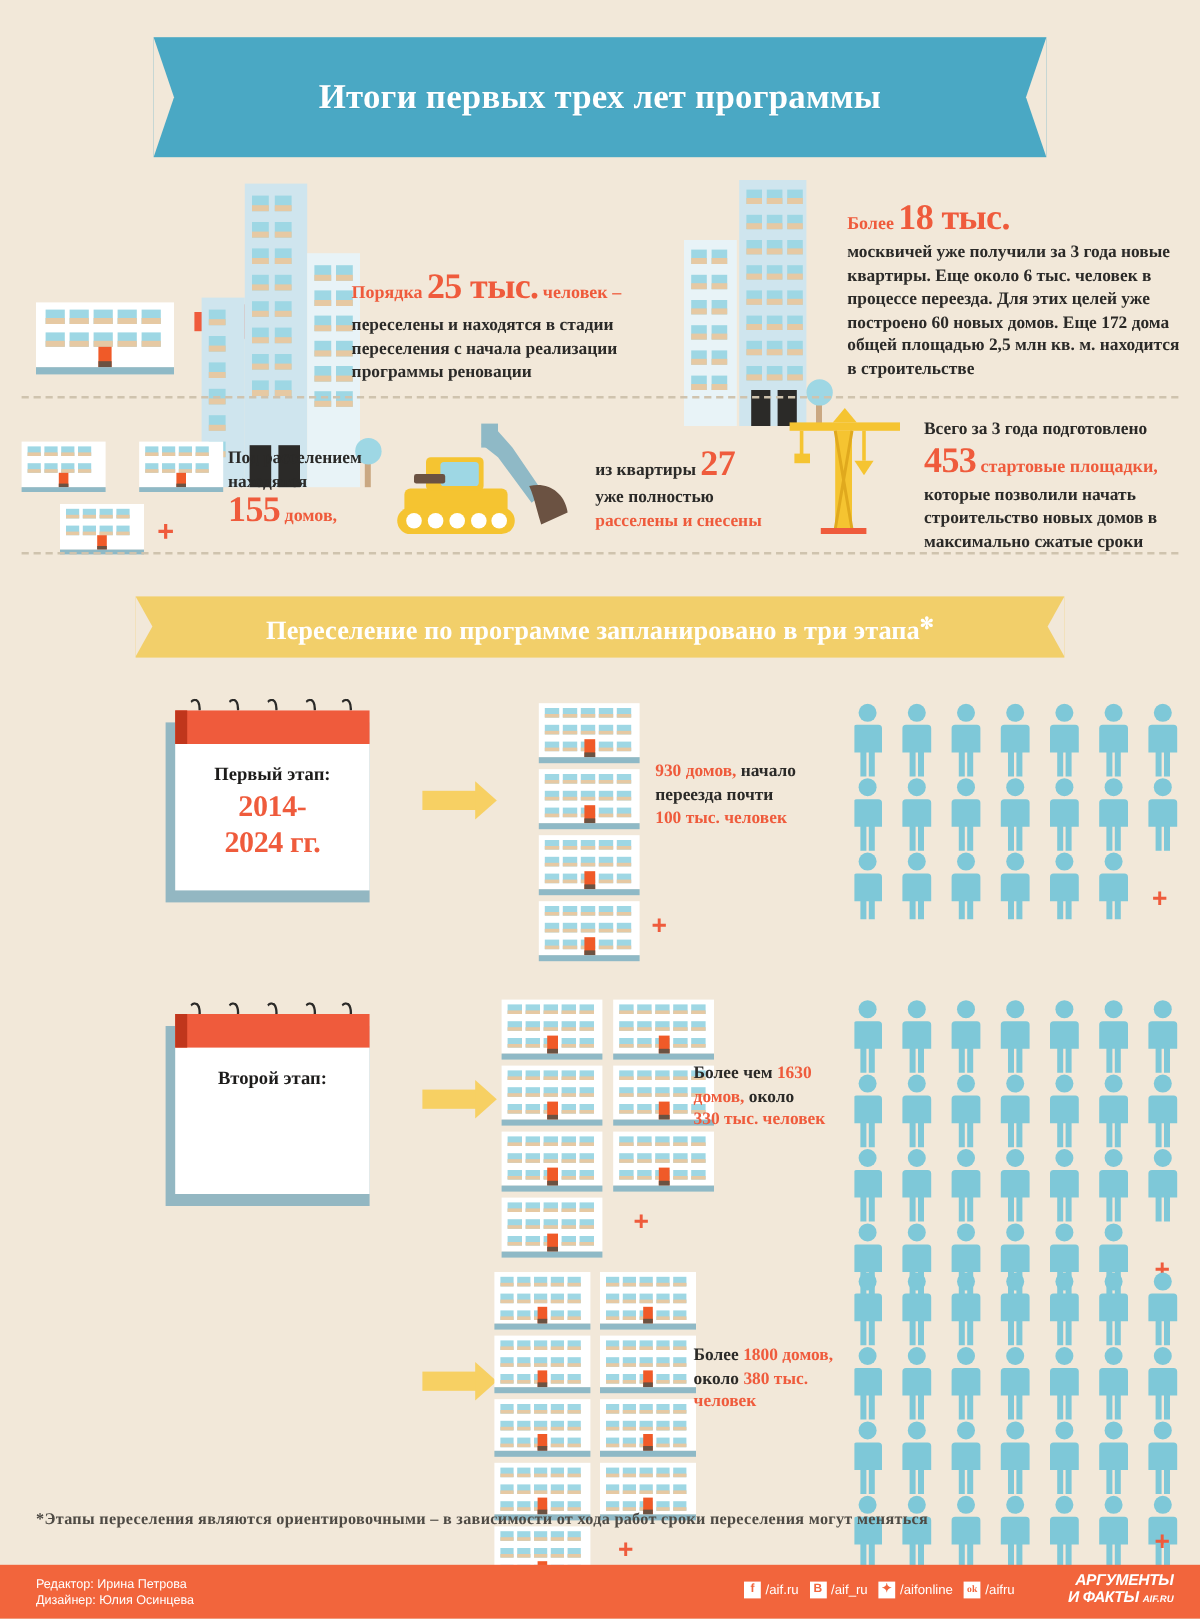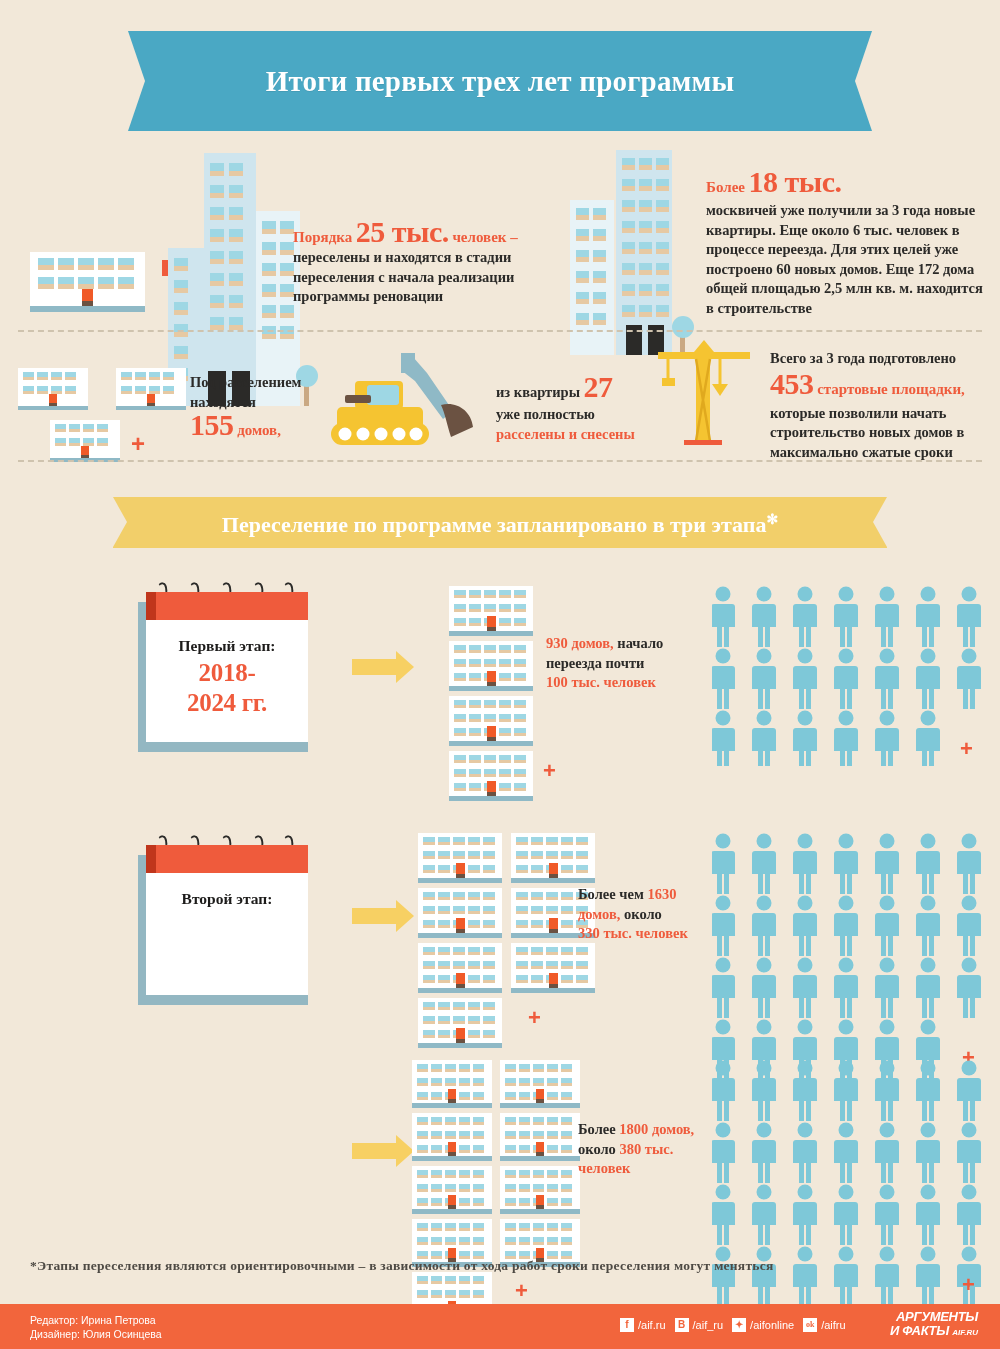--- a/index.html
+++ b/index.html
@@ -266,21 +266,21 @@
       <div class="win" style="width: 14px; height: 13px; --sill: 5px;"></div>
         <div class="win" style="width: 14px; height: 13px; --sill: 5px;"></div>
     </div>
     <div style="position:absolute;left:40px;top:218px;width:18px;height:35px;background:#2b2a28;"></div>
     <div style="position:absolute;left:64px;top:218px;width:18px;height:35px;background:#2b2a28;"></div>
     <div class="tree-trunk" style="left:136px;top:232px;width:5px;height:21px;"></div>
     <div class="tree-top" style="left:128px;top:212px;width:22px;height:22px;"></div>
   </div>
 
   <div class="textblock" style="left:293px;top:222px;width:255px;">
-    <div style="line-height:20px;">
+    <div style="line-height:34px;">
       <span class="hl" style="font-size:15px;">Порядка</span>
       <span class="big">25 тыс.</span>
       <span class="hl" style="font-size:15px;">человек –</span>
     </div>
     <div style="margin-top:1px;">переселены и находятся в стадии переселения с начала реализации программы реновации</div>
   </div>
 
   <div style="position:absolute;left:570px;top:150px;">
     <div style="position:absolute;left:0;top:50px;width:44px;height:155px;background:#e8f3f7;"></div>
     <div style="position:absolute;left:46px;top:0;width:56px;height:205px;background:#cfe5ee;"></div>
@@ -464,21 +464,21 @@
         <span style="left:40px;"></span>
         <span style="left:72px;"></span>
         <span style="left:104px;"></span>
         <span style="left:134px;"></span>
     </div>
     <div class="cal-shadow"></div>
     <div class="cal-body">
       <div class="cal-top"></div>
       <div class="cal-label">Первый этап:</div>
       <div class="cal-years">
-        <div>2018-</div>
+        <div>2014-</div>
         <div>2024 гг.</div>
       </div>
     </div>
   </div>
 
   <div class="yarrow" style="left:352px;top:651px;width:62px;height:32px;">
     <span class="shaft" style="width:46px;"></span>
       <span class="head"></span>
   </div>
 

